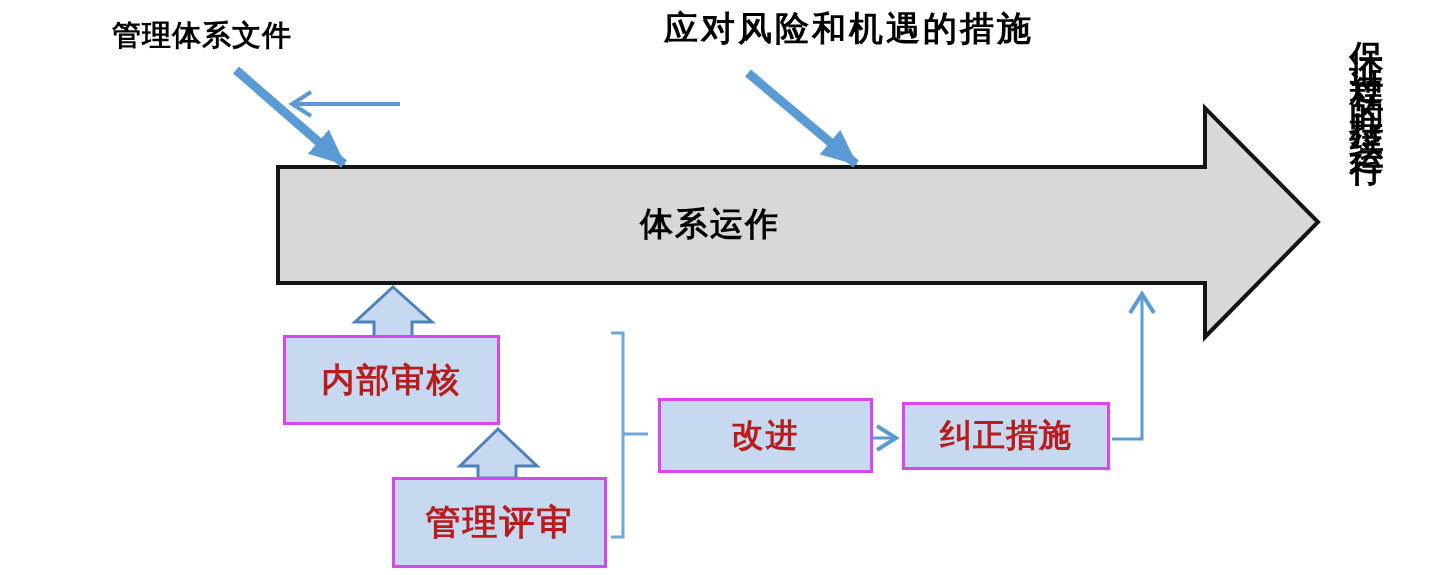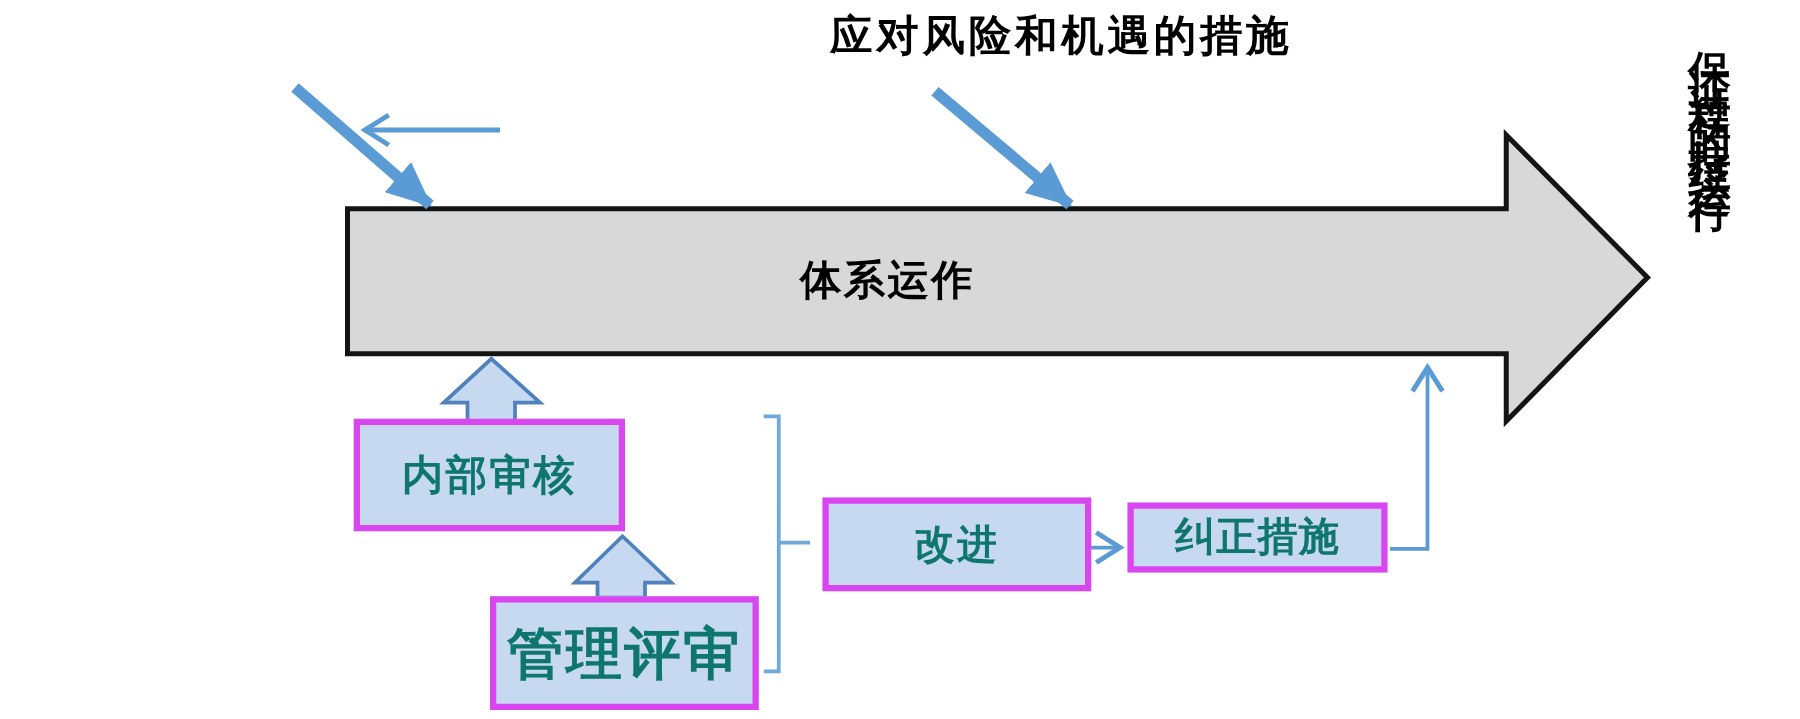--- a/index.html
+++ b/index.html
@@ -20,29 +20,29 @@
     left:1344px;top:14px;
     font-size:34px;
     writing-mode:vertical-rl;
     text-orientation:upright;
     letter-spacing:14px;
     line-height:46px;
   }
   .bluebox{
     position:absolute;
     background:#c6d9f1;
-    border:5px solid #d946ef;
+    border:3px solid #d946ef;
     box-sizing:border-box;
     display:flex;align-items:center;justify-content:center;
-    color:#0f766e;font-weight:700;
+    color:#b91c1c;font-weight:700;
   }
   .box-internal{left:283px;top:335px;width:217px;height:90px;font-size:33px;letter-spacing:2px;}
-  .box-review{left:392px;top:477px;width:215px;height:91px;font-size:45px;letter-spacing:2px;}
+  .box-review{left:392px;top:477px;width:215px;height:91px;font-size:35px;letter-spacing:2px;}
   .box-improve{left:658px;top:398px;width:215px;height:75px;font-size:32px;letter-spacing:2px;}
-  .box-corrective{left:902px;top:402px;width:208px;height:56px;font-size:32px;letter-spacing:1px;}
+  .box-corrective{left:902px;top:402px;width:208px;height:68px;font-size:32px;letter-spacing:1px;}
 </style>
 </head>
 <body>
 
 <div id="canvas">
 
   <svg id="shapes" viewBox="0 0 1440 575">
     <defs>
       <marker id="tri" viewBox="0 0 36 32" refX="34" refY="16" markerWidth="36" markerHeight="32" markerUnits="userSpaceOnUse" orient="auto">
         <path d="M0,0 L36,16 L0,32 Z" fill="#5b9bd5"></path>
@@ -64,20 +64,21 @@
 
     <polygon points="498,429 537,466 516,466 516,478 478,478 478,466 460,466" fill="#c6d9f1" stroke="#4f81bd" stroke-width="3"></polygon>
 
     <path d="M611,333 L623,333 L623,434 L648,434 M623,434 L623,537 L611,537" fill="none" stroke="#6fa8dc" stroke-width="3"></path>
 
     <line x1="849" y1="438" x2="896" y2="438" stroke="#5b9bd5" stroke-width="3" marker-end="url(#chev)"></line>
 
     <path d="M1112,439 L1142,439 L1142,294" fill="none" stroke="#5b9bd5" stroke-width="3" marker-end="url(#chev)"></path>
   </svg>
 
+  <div class="lbl lbl-topleft">管理体系文件</div>
 
   <div class="lbl lbl-topcenter">应对风险和机遇的措施</div>
 
 
   <div class="lbl lbl-bar">体系运作</div>
 
   <div class="lbl lbl-vertical">保证过程的持续运行</div>
 
   <div class="bluebox box-internal">内部审核</div>
 

